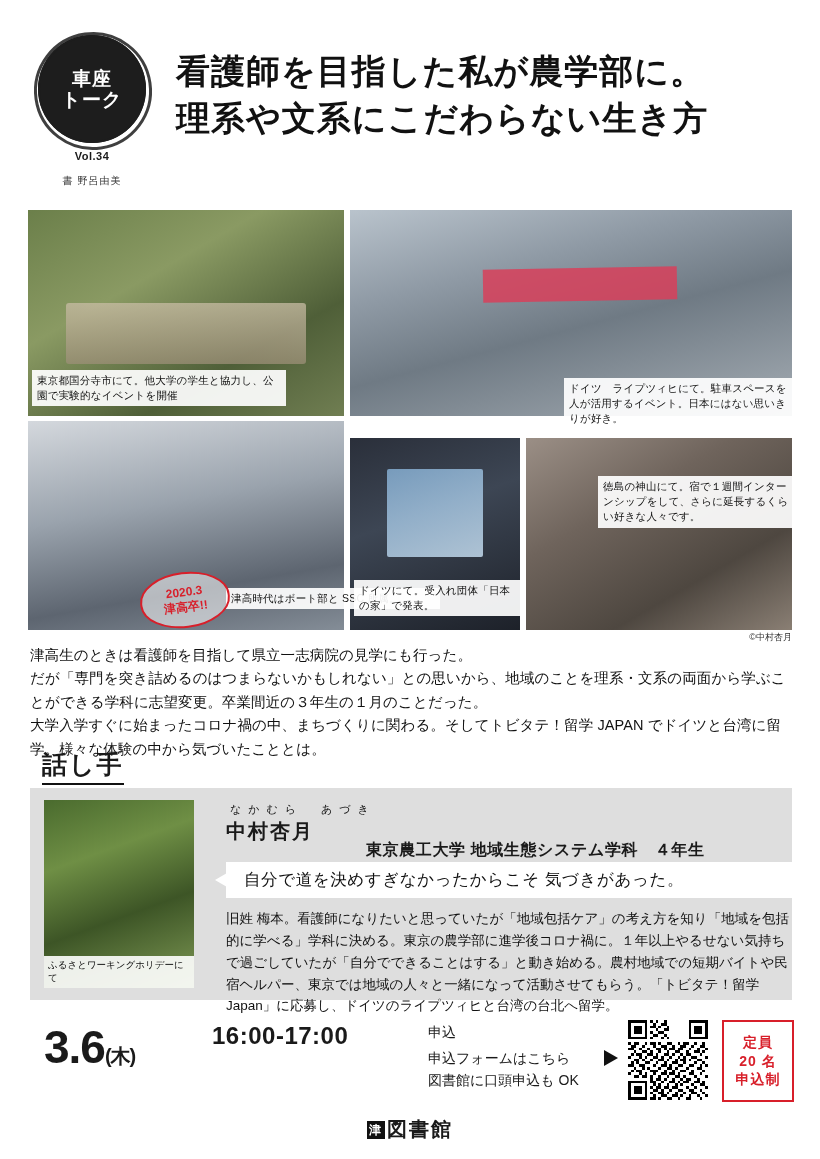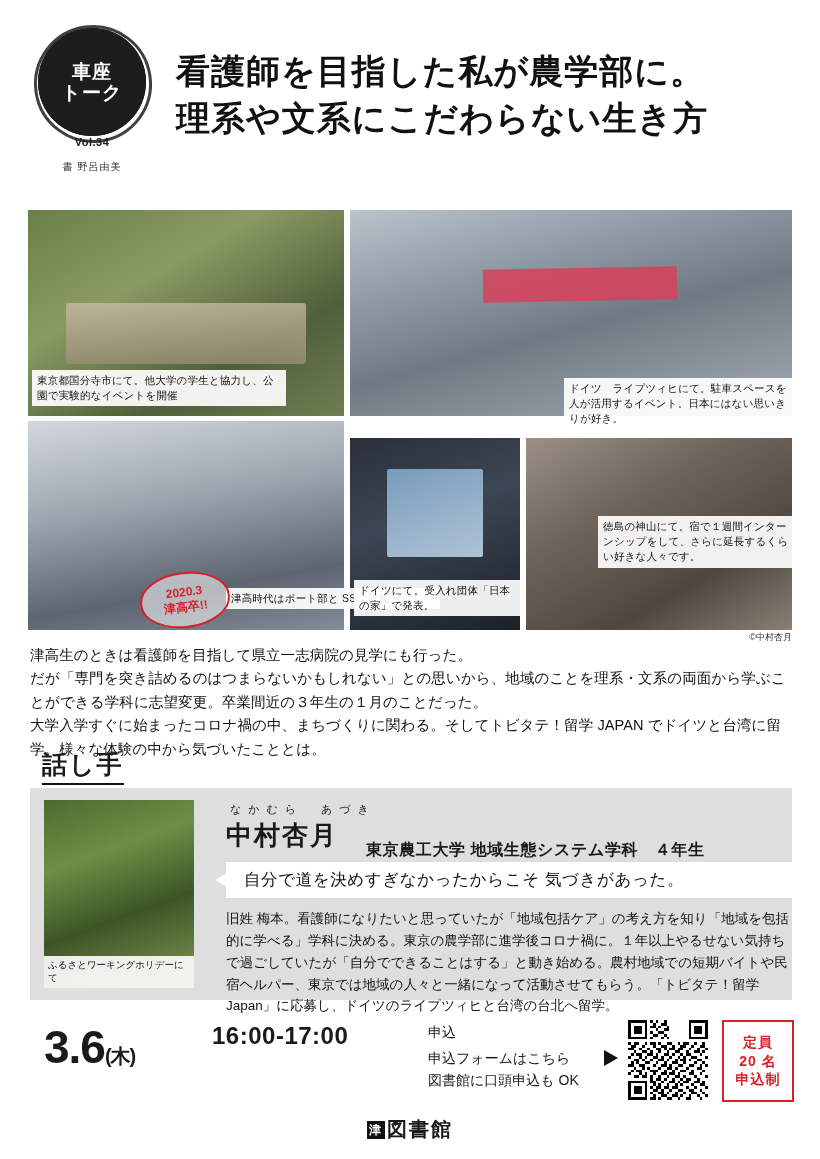--- a/index.html
+++ b/index.html
@@ -10,21 +10,21 @@
     color:#1a1a1a;
     position:relative;
     overflow:hidden;
   }
   .page{position:relative;width:820px;height:1159px;}
 
   
   .header{position:absolute;left:0;top:0;width:820px;height:195px;}
   .logo-wrap{position:absolute;left:32px;top:28px;width:120px;height:140px;text-align:center;}
   .brush{
-    position:relative;width:108px;height:108px;margin:0 auto;
+    position:relative;width:108px;height:108px;margin:7px auto;
     border-radius:50%;
     background:#1d1d1d;
     display:flex;align-items:center;justify-content:center;
     box-shadow:inset 0 0 0 2px #1d1d1d;
   }
   .brush:after{
     content:"";position:absolute;left:-4px;top:-3px;width:112px;height:112px;
     border:3px solid #1d1d1d;border-radius:50%;
     transform:rotate(-8deg);
     opacity:.85;
@@ -65,21 +65,21 @@
       background:linear-gradient(160deg,#2a2f3a 0%,#3d4654 40%,#1d2129 100%);}
   .p4:after{content:"";position:absolute;left:22%;top:16%;width:56%;height:46%;
       background:linear-gradient(160deg,#7fa6c9,#bcd2e4);opacity:.9;border-radius:2px;}
   .p5{left:498px;top:228px;width:266px;height:192px;
       background:linear-gradient(150deg,#9b8f86 0%,#6f645c 35%,#4e4740 70%,#8a7f74 100%);}
 
   .cap1{left:4px;top:160px;width:244px;}
   .cap2{left:536px;top:168px;width:222px;}
   .cap3{left:198px;top:378px;width:204px;}
   .cap4{left:326px;top:370px;width:162px;}
-  .cap5{left:570px;top:266px;width:190px;margin-top:40px;}
+  .cap5{left:570px;top:266px;width:190px;}
 
   .stamp{
     position:absolute;left:112px;top:362px;width:86px;height:52px;
     border:2.5px solid #d81f2a;border-radius:50%/48%;
     color:#d81f2a;font-weight:bold;font-size:12px;line-height:1.25;
     display:flex;flex-direction:column;align-items:center;justify-content:center;
     transform:rotate(-7deg);background:rgba(255,255,255,.55);
   }
   .credit{position:absolute;right:0;top:421px;font-size:9px;color:#333;}
 
@@ -90,21 +90,21 @@
 
   .speaker-head{position:absolute;left:42px;top:748px;font-size:25px;font-weight:bold;letter-spacing:2px;}
   .speaker-head:after{content:"";position:absolute;left:0;bottom:-4px;width:100%;height:2px;background:#111;}
 
   
   .profile{position:absolute;left:30px;top:788px;width:762px;height:212px;background:#dedede;}
   .pphoto{position:absolute;left:14px;top:12px;width:150px;height:188px;
     background:linear-gradient(160deg,#4a6b2e 0%,#6f8f45 30%,#3d5526 60%,#7f9a55 100%);}
   .pphoto .pcap{position:absolute;left:0;bottom:0;width:150px;background:rgba(255,255,255,.9);
     font-size:9.5px;padding:3px 4px;box-sizing:border-box;color:#111;}
-  .pname{position:absolute;left:196px;top:30px;font-size:26px;font-weight:bold;letter-spacing:2px;}
+  .pname{position:absolute;left:196px;top:30px;font-size:20px;font-weight:bold;letter-spacing:2px;}
   .pruby{position:absolute;left:200px;top:14px;font-size:11px;letter-spacing:7px;color:#111;}
   .paffil{position:absolute;left:336px;top:36px;font-size:16px;font-weight:bold;letter-spacing:.6px;margin-top:16px;}
   .quote{
     position:absolute;left:196px;top:74px;width:570px;height:36px;background:#fff;
     display:flex;align-items:center;padding-left:18px;box-sizing:border-box;
     font-size:16.5px;letter-spacing:.6px;color:#111;
   }
   .quote:before{
     content:"";position:absolute;left:-11px;top:11px;width:0;height:0;
     border-top:7px solid transparent;border-bottom:7px solid transparent;border-right:12px solid #fff;

